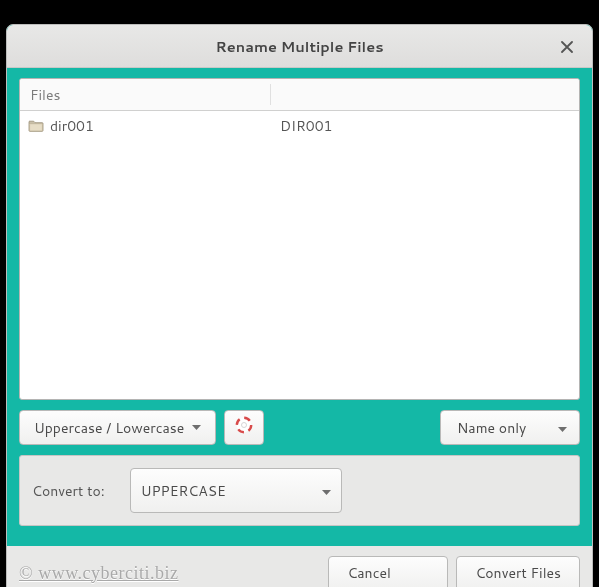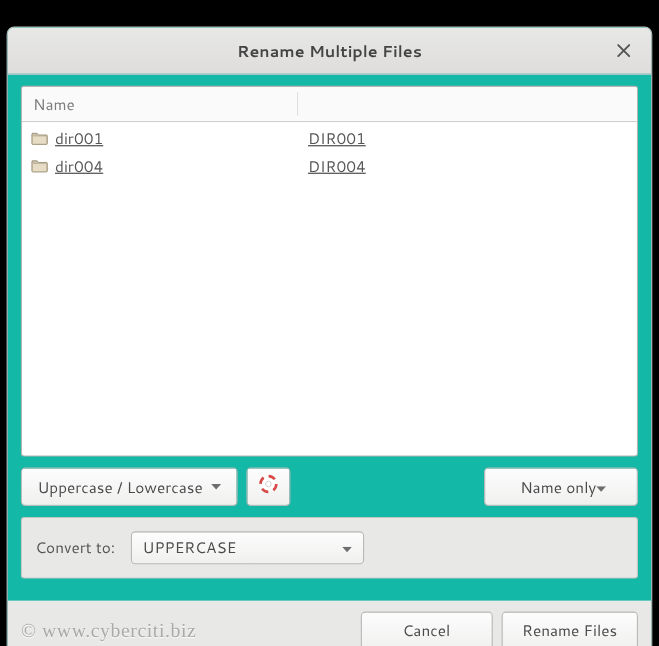--- a/index.html
+++ b/index.html
@@ -75,21 +75,20 @@
     display: flex; align-items: center;
     padding: 0 10px;
   }
   .lv-header .sep {
     width: 1px; background: #e0e0e0; margin: 5px 0;
   }
   .col-name { width: 250px; }
   .col-new { flex: 1; }
   .lv-rows {
     padding: 2px 0;
-    text-decoration: underline;
   }
   .lv-row {
     display: flex;
     height: 25px;
     align-items: center;
   }
   .lv-row .cell-name {
     width: 250px;
     display: flex; align-items: center;
     padding-left: 8px;
@@ -106,21 +105,21 @@
     display: flex;
     gap: 8px;
     align-items: stretch;
     margin-bottom: 10px;
   }
   .btn {
     background: linear-gradient(#fdfdfd, #f0f0ef);
     border: 1px solid #b9b9b8;
     border-radius: 4px;
     height: 35px;
-    display: flex; align-items: center; justify-content: center;
+    display: flex; align-items: center; justify-content: space-between;
     padding: 0 14px;
     color: #4a4a4a;
     font-size: 14px;
     cursor: pointer;
     min-width: 0;
     white-space: nowrap;
   }
   .btn.wide { padding: 12px 18px; min-width: 120px; }
   .dropdown-caret {
     margin-left: 8px;
@@ -128,29 +127,29 @@
   }
   .spacer { flex: 1; }
 
   .panel {
     background: #e8e8e7;
     border: 1px solid #c5c5c4;
     border-radius: 3px;
     padding: 12px 12px;
     display: flex;
     align-items: center;
-    gap: 14px;
+    gap: 25px;
     margin-bottom: 12px;
   }
   .panel-label { color: #555; }
   .combo {
     background: linear-gradient(#fdfdfd, #f0f0ef);
     border: 1px solid #b9b9b8;
     border-radius: 4px;
-    height: 30px;
+    height: 45px;
     width: 212px;
     display: flex; align-items: center;
     padding: 0 10px;
     position: relative;
     color: #4a4a4a;
     cursor: pointer;
   }
   .combo .combo-caret {
     position: absolute; right: 10px;
   }
@@ -160,21 +159,21 @@
     align-items: center;
     padding: 0 12px;
     background: #e8e8e7;
   }
   .watermark {
     color: #a9a9a9;
     font-family: Georgia, "Times New Roman", serif;
     font-size: 18px;
     letter-spacing: 0.5px;
     text-shadow: 0 1px 0 #fff;
-    display: flex; align-items: center; gap: 2px;
+    display: flex; align-items: center; gap: 2px; text-decoration: underline;
   }
   .footer .spacer { flex: 1; }
   .footer .btn { margin-left: 8px; min-width: 120px; }
 
   svg.caret path { fill: #6e6e6e; }
 </style>
 </head>
 <body>
 
 <div class="window">
@@ -187,48 +186,36 @@
             <path d="M1 1 L11 11 M11 1 L1 11" stroke="#555" stroke-width="1.8" stroke-linecap="round"></path>
           </svg>
       </span>
     </div>
   </div>
 
   <div class="content">
 
     <div class="listview">
       <div class="lv-header">
-        <div class="col col-name">Name</div>
+        <div class="col col-name">Files</div>
         <div class="sep"></div>
       </div>
       <div class="lv-rows" id="lv-rows">
           <div class="lv-row">
             <div class="cell-name">
               <span class="folder-icon" style="margin-right: 6px;">
                 <svg width="16" height="16" viewBox="0 0 16 16">
                   <path d="M1.5 3.2 h4.2 l1.3 1.5 h7.3 c0.4 0 0.7 0.3 0.7 0.7 v7.2 c0 0.4 -0.3 0.7 -0.7 0.7 H1.7 c-0.4 0 -0.7 -0.3 -0.7 -0.7 V3.9 c0 -0.4 0.3 -0.7 0.7 -0.7 z" fill="#c9bfa8" stroke="#9a8f77" stroke-width="0.8"></path>
                   <rect x="1.6" y="5.7" width="12.8" height="7.3" rx="0.6" fill="#e7ddc6" stroke="#b7ab8f" stroke-width="0.6"></rect>
                 </svg>
               </span>
               <span>dir001</span>
             </div>
             <div class="cell-new"><span>DIR001</span></div>
           </div>
-          <div class="lv-row">
-            <div class="cell-name">
-              <span class="folder-icon" style="margin-right: 6px;">
-                <svg width="16" height="16" viewBox="0 0 16 16">
-                  <path d="M1.5 3.2 h4.2 l1.3 1.5 h7.3 c0.4 0 0.7 0.3 0.7 0.7 v7.2 c0 0.4 -0.3 0.7 -0.7 0.7 H1.7 c-0.4 0 -0.7 -0.3 -0.7 -0.7 V3.9 c0 -0.4 0.3 -0.7 0.7 -0.7 z" fill="#c9bfa8" stroke="#9a8f77" stroke-width="0.8"></path>
-                  <rect x="1.6" y="5.7" width="12.8" height="7.3" rx="0.6" fill="#e7ddc6" stroke="#b7ab8f" stroke-width="0.6"></rect>
-                </svg>
-              </span>
-              <span>dir004</span>
-            </div>
-            <div class="cell-new"><span>DIR004</span></div>
-          </div>
         </div>
     </div>
 
     <div class="row-controls">
       <div class="btn">
         <span>Uppercase / Lowercase</span>
         <span class="dropdown-caret">
           <svg class="caret" width="9" height="6" viewBox="0 0 9 6">
               <path d="M0 0 L4.5 5 L9 0 Z"></path>
             </svg>
@@ -267,17 +254,17 @@
 
   </div>
 
   <div class="footer">
     <span class="watermark">© www.cyberciti.biz</span>
     <div class="spacer"></div>
     <div class="btn wide">
       <span>Cancel</span>
     </div>
     <div class="btn wide">
-      <span>Rename Files</span>
+      <span>Convert Files</span>
     </div>
   </div>
 
 </div>
 
 </body></html>

